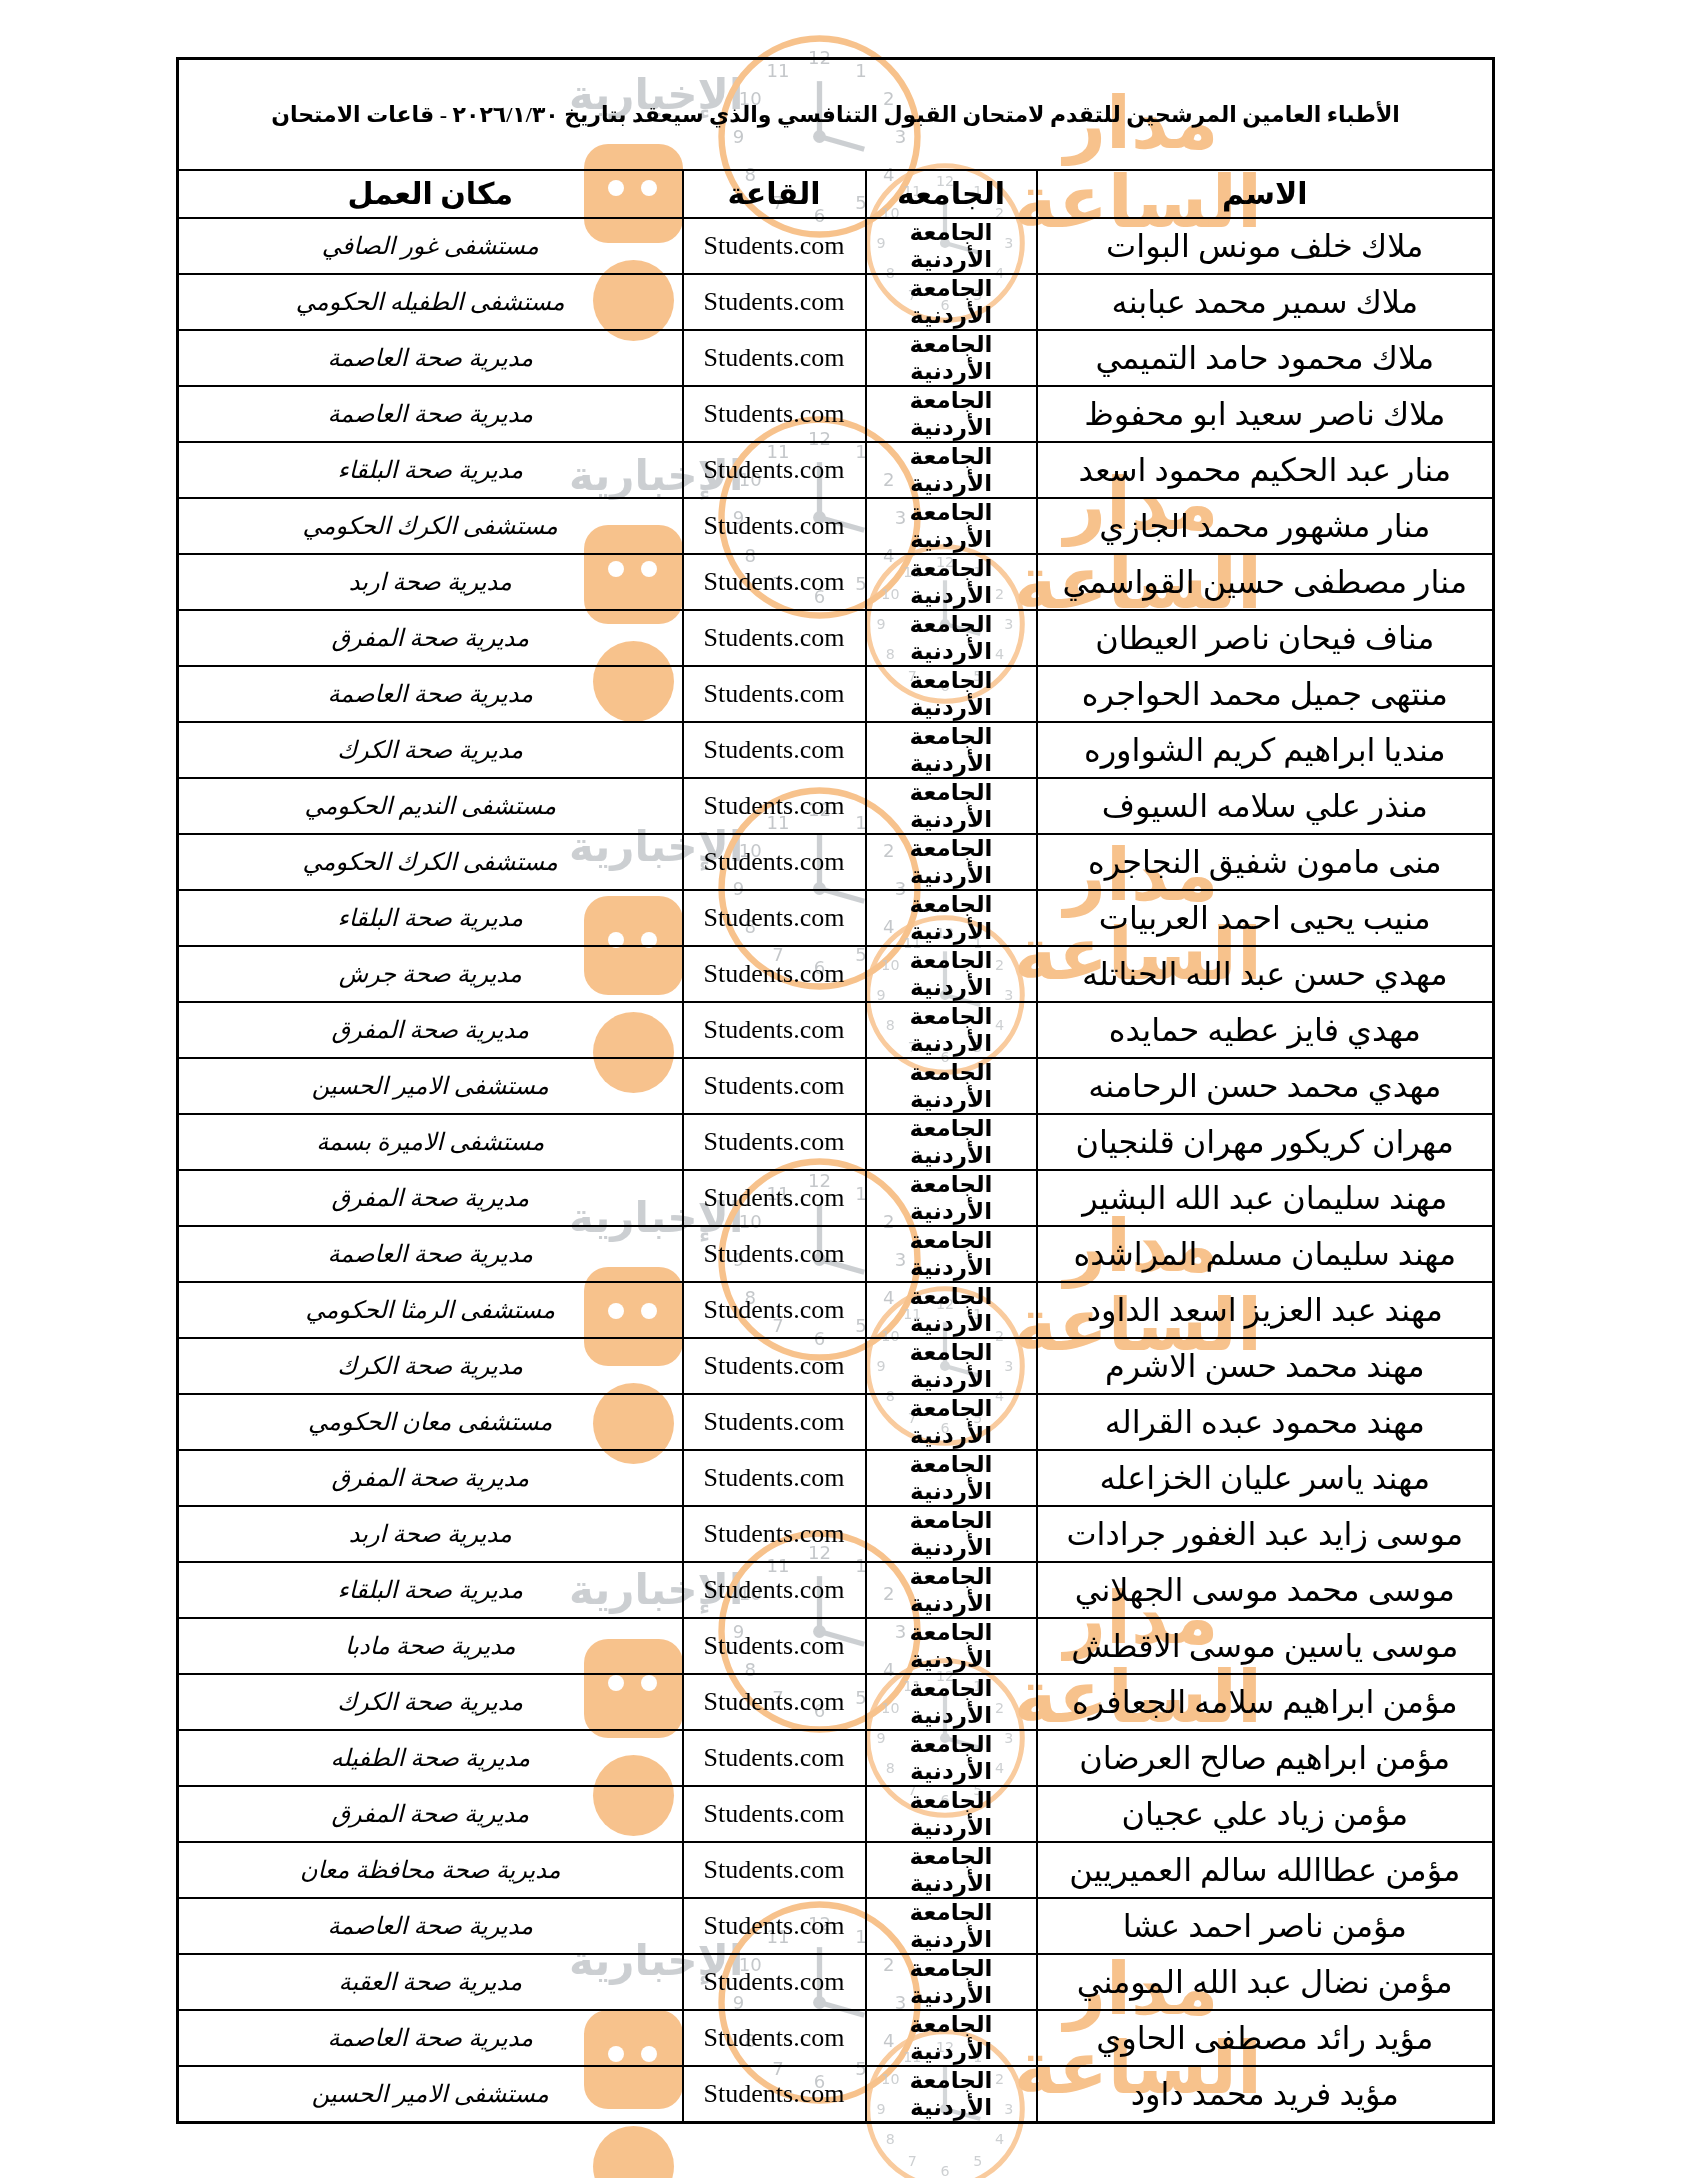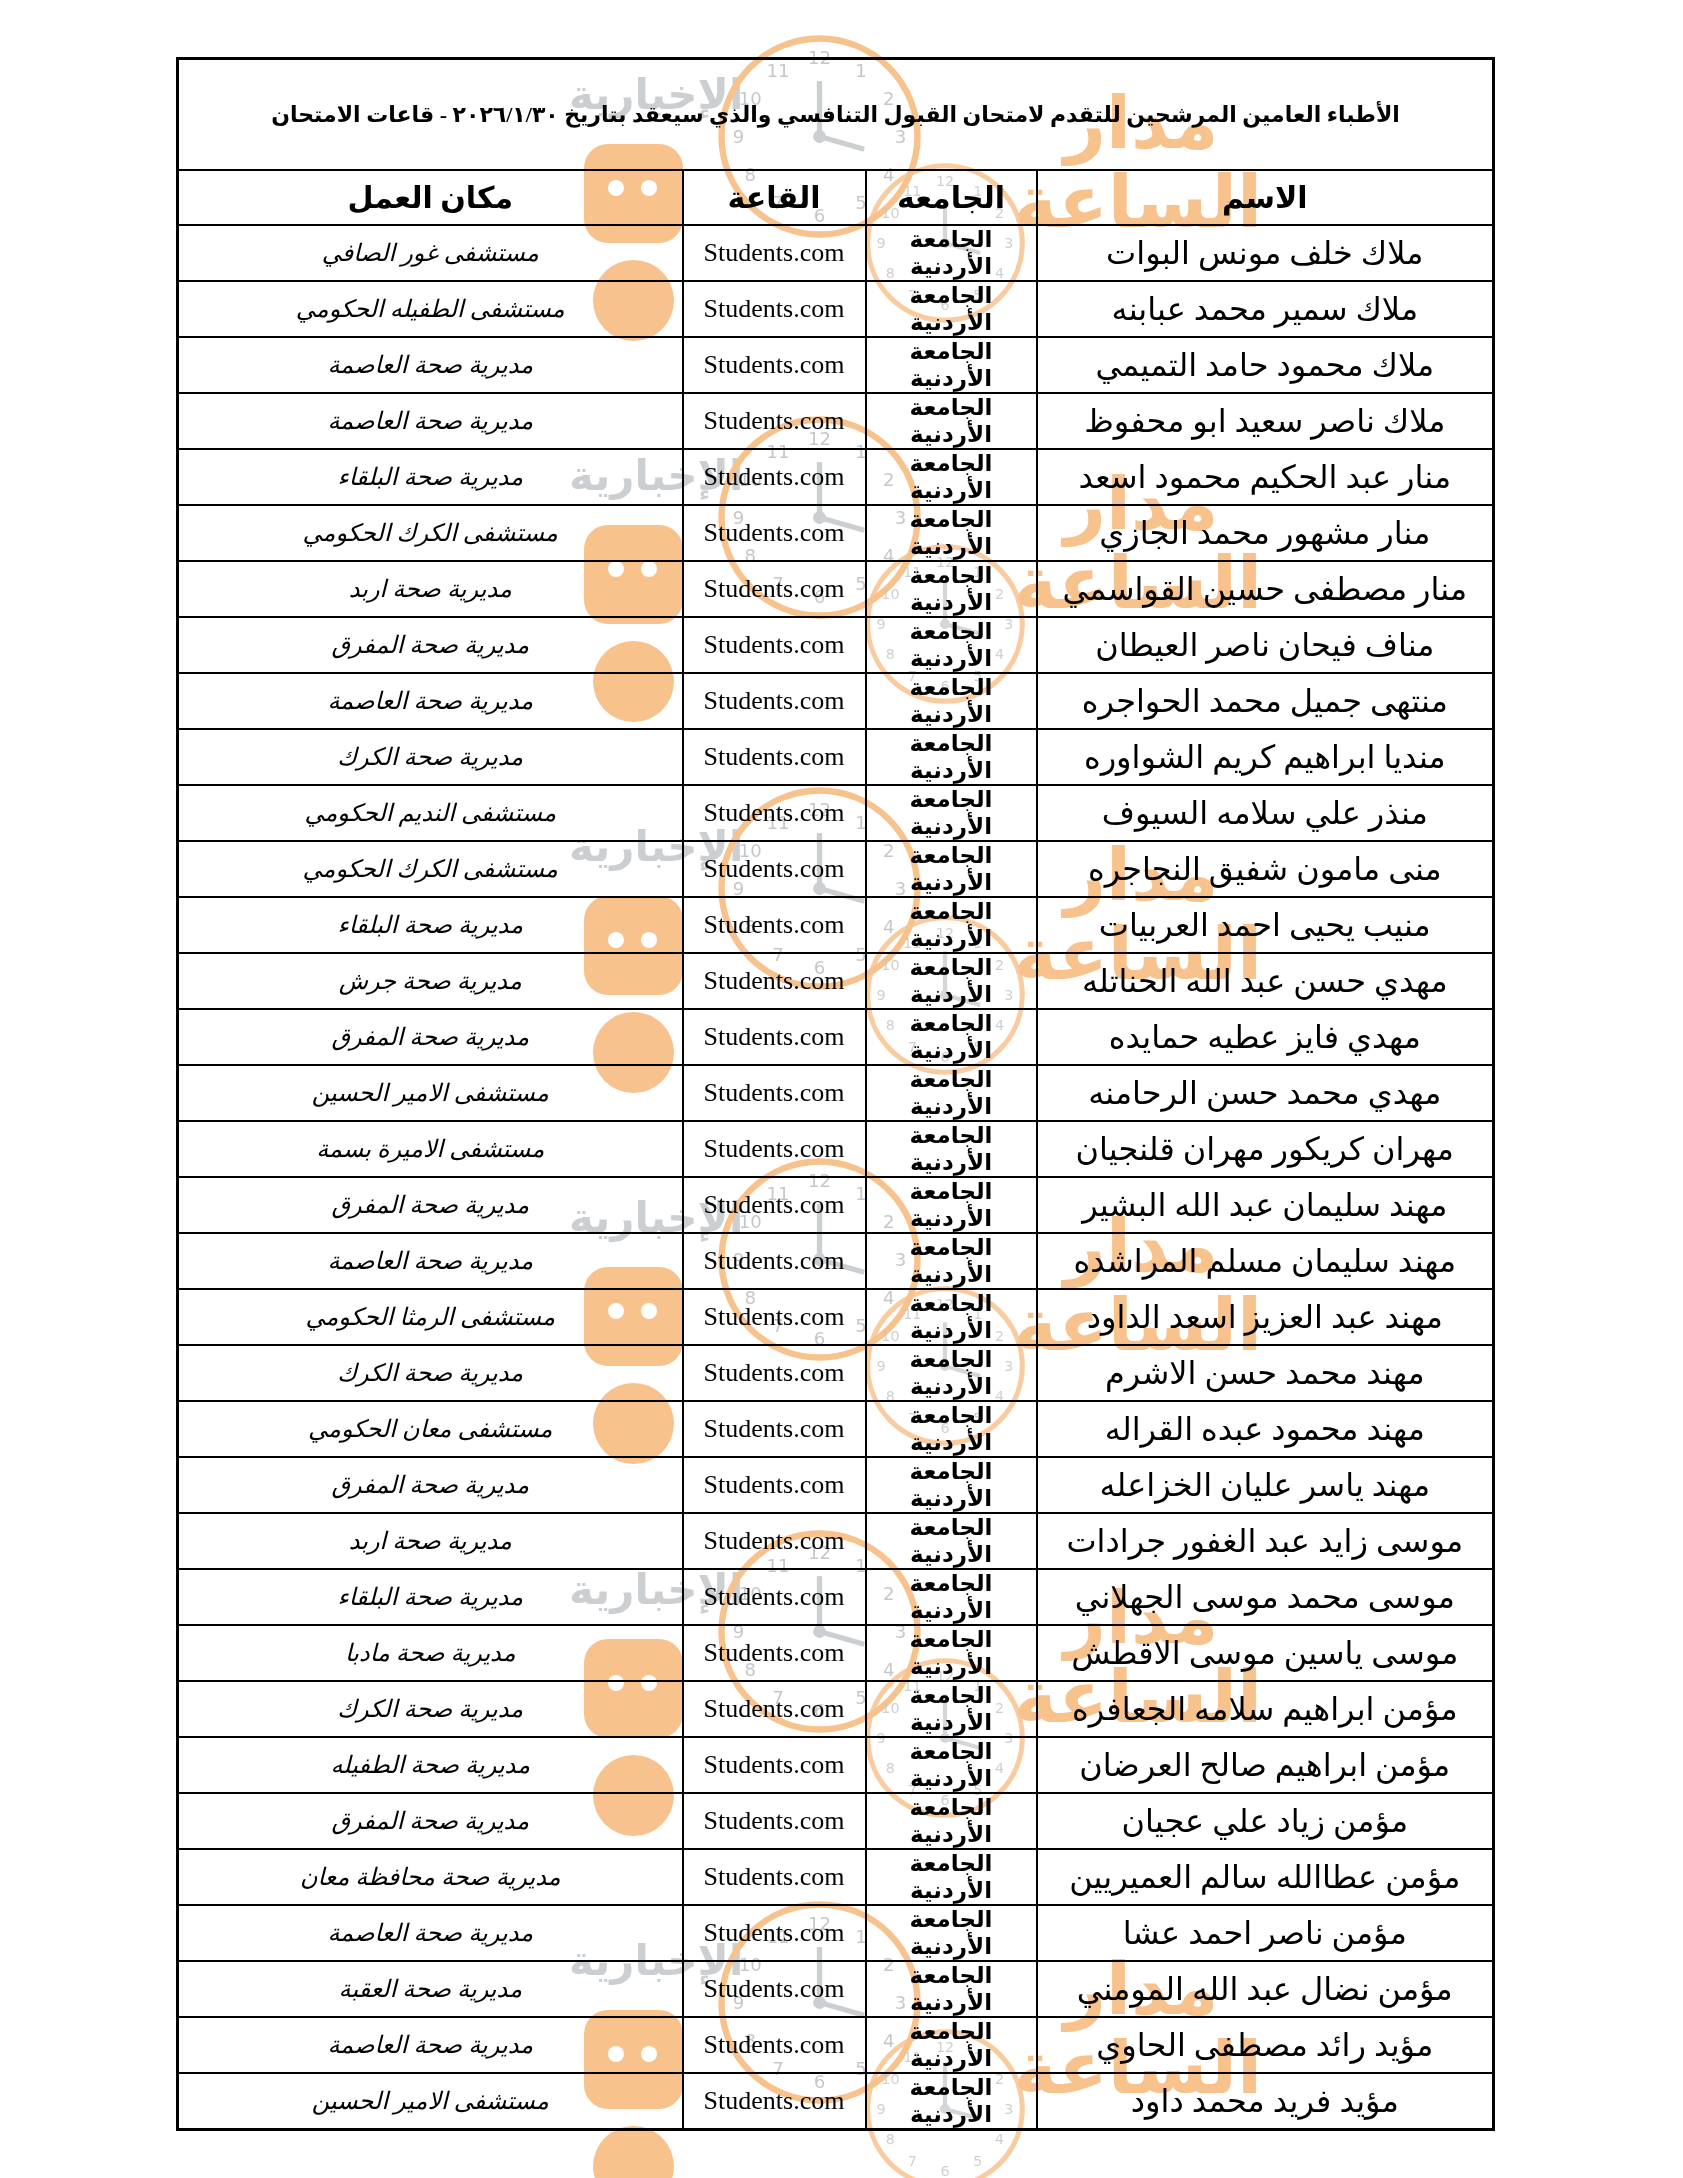--- a/index.html
+++ b/index.html
@@ -114,21 +114,21 @@
     font-size: 22px;
     font-weight: bold;
     text-align: right;
     padding: 12px 16px;
     line-height: 1.5;
     height: 111px;
   }
   .head-row th {
     font-size: 30px;
     font-weight: bold;
-    height: 55px;
+    height: 48px;
   }
   tbody td { height: 53px; }
   td.name-cell      { font-size: 32px; }
   td.university-cell{ font-size: 23px; font-weight: bold; }
   td.hall-cell      { font-size: 26px; font-family: "Liberation Serif", serif; direction: ltr; }
   td.workplace-cell { font-size: 24px; font-style: italic; }
 </style>
 </head>
 <body>
 

